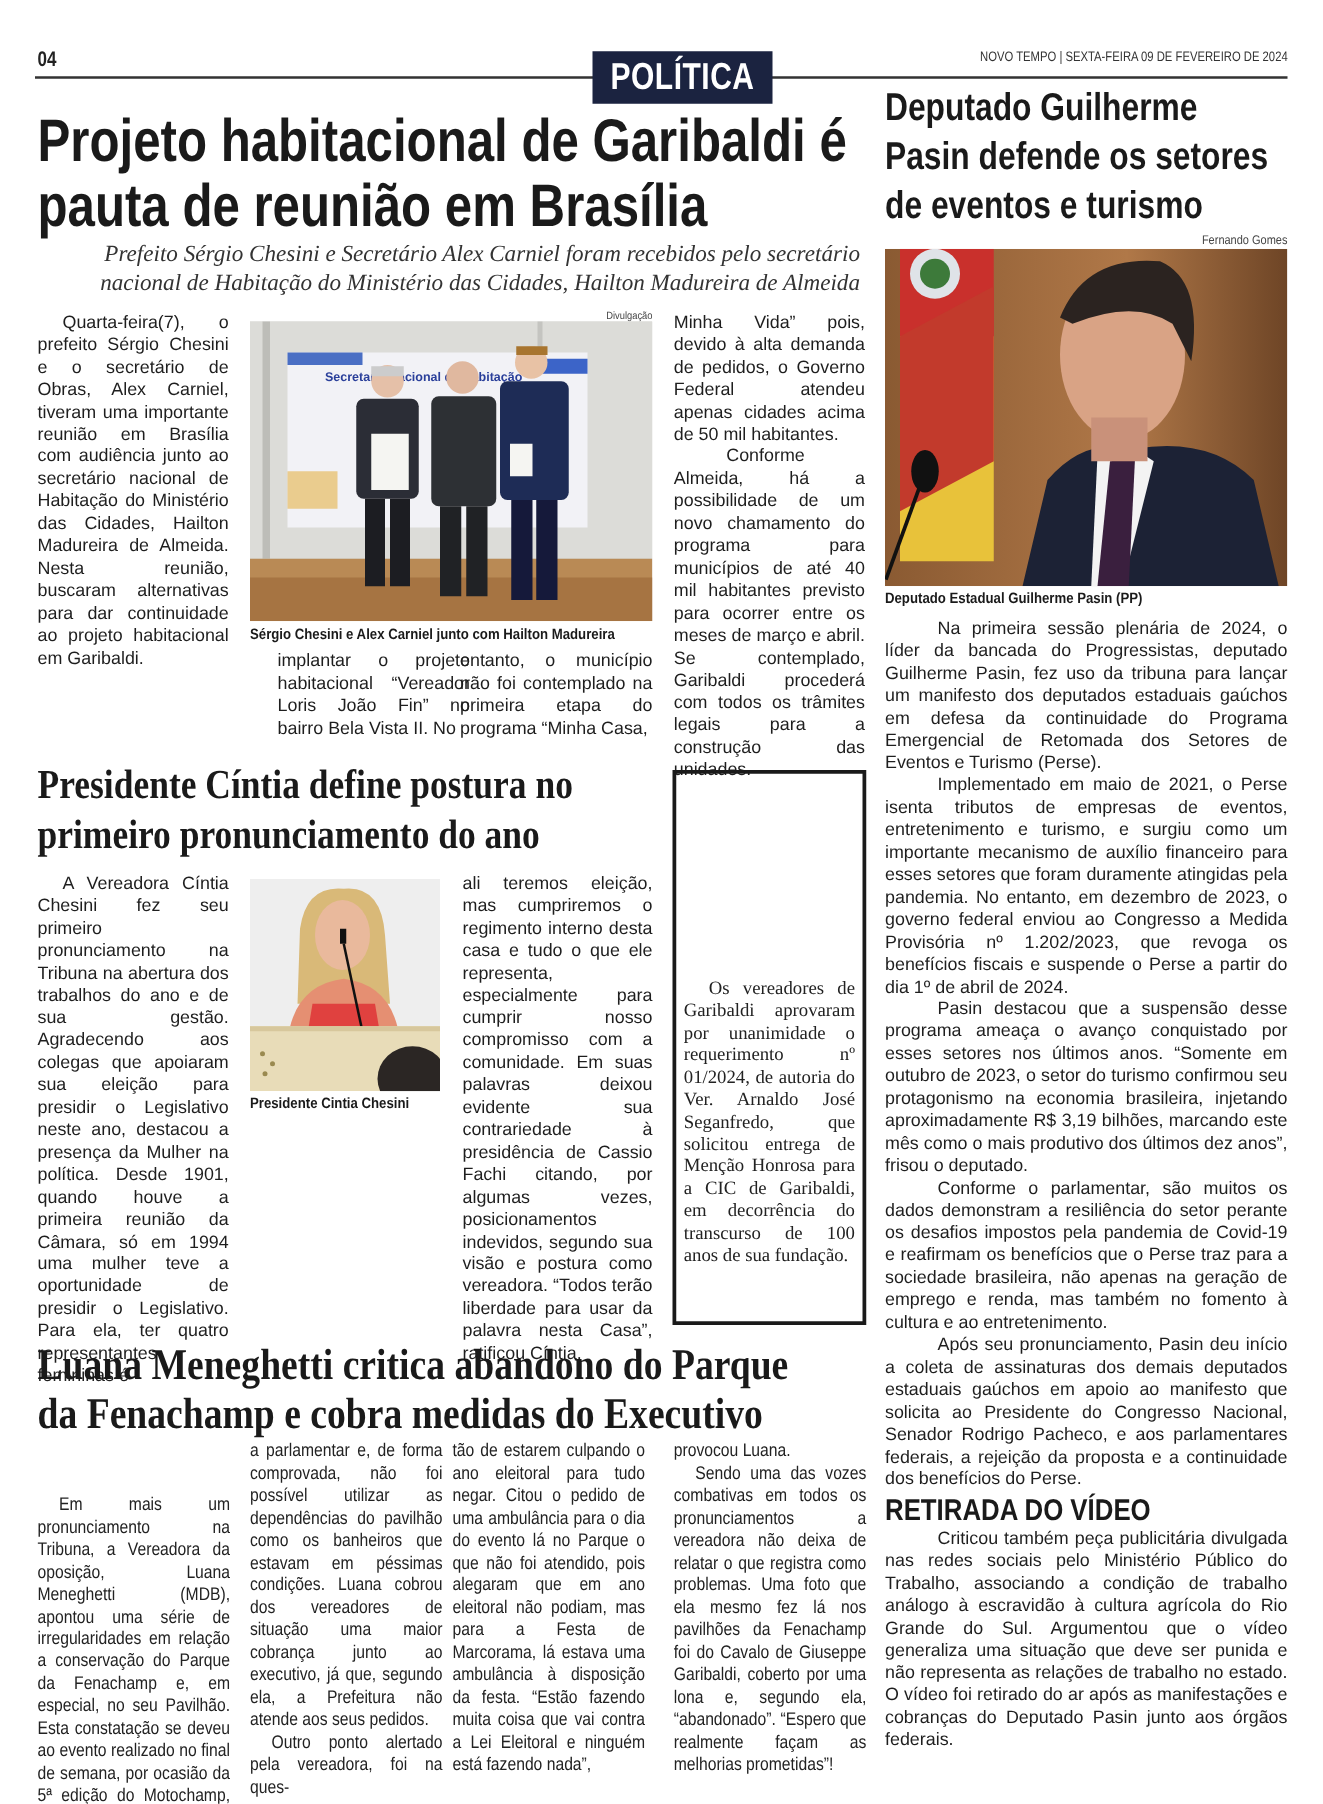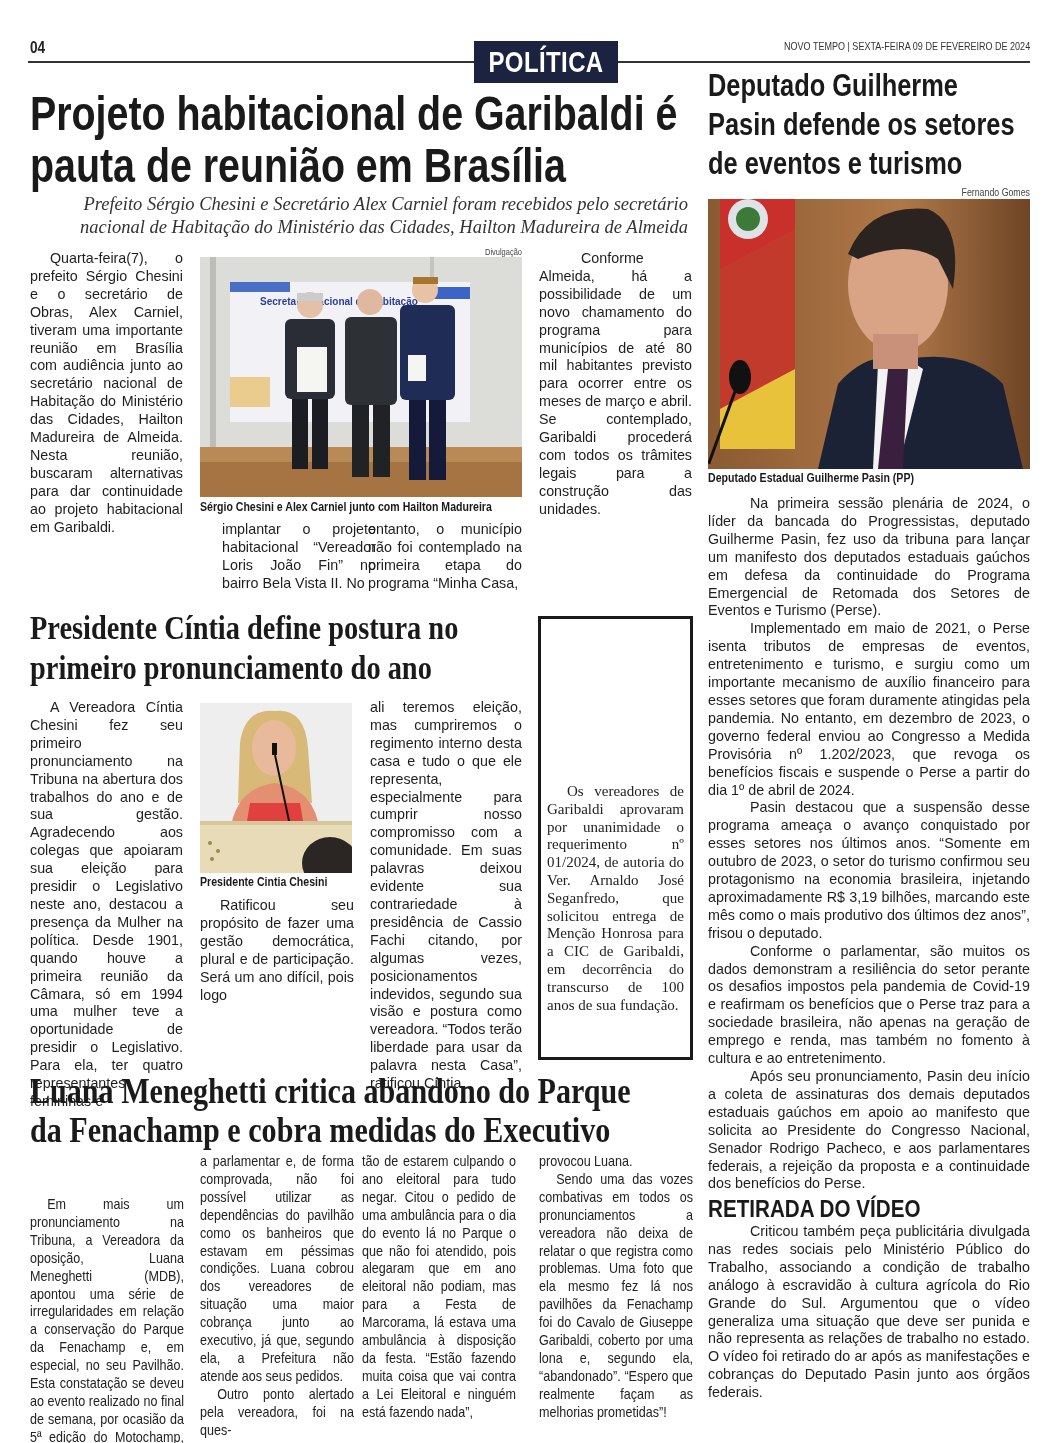--- a/index.html
+++ b/index.html
@@ -102,21 +102,22 @@
 </div>
 <div class="abs caption" style="left:200px; top:500px;">Sérgio Chesini e Alex Carniel junto com Hailton Madureira</div>
 
 <div class="abs body" style="left:200px; top:521px; width:154px;margin-left:22px;">
   <p style="text-indent:0">implantar o projeto habitacional “Vereador Loris João Fin” no bairro Bela Vista II. No</p>
 </div>
 <div class="abs body" style="left:368px; top:521px; width:154px;">
   <p style="text-indent:0">entanto, o município não foi contemplado na primeira etapa do programa “Minha Casa,</p>
 </div>
 <div class="abs body" style="left:539px; top:250px; width:153px;">
-  <p class="big-indent">Conforme Almeida, há a possibilidade de um novo chamamento do programa para municípios de até 80 mil habitantes previsto para ocorrer entre os meses de março e abril. Se contemplado, Garibaldi procederá com todos os trâmites legais para a construção das unidades.</p>
+  <p style="text-indent:0">Minha Vida” pois, devido à alta demanda de pedidos, o Governo Federal atendeu apenas cidades acima de 50 mil habitantes.</p>
+  <p class="big-indent">Conforme Almeida, há a possibilidade de um novo chamamento do programa para municípios de até 40 mil habitantes previsto para ocorrer entre os meses de março e abril. Se contemplado, Garibaldi procederá com todos os trâmites legais para a construção das unidades.</p>
 </div>
 
 <div class="abs cond h-right">
   <div>Deputado Guilherme</div>
   <div>Pasin defende os setores</div>
   <div>de eventos e turismo</div>
 </div>
 <div class="abs credit" style="left:900px; top:187px; width:130px; font-size:10px;">Fernando Gomes</div>
 <div class="abs photo" style="left:708px; top:199px; width:322px; height:270px;">
   <svg viewBox="0 0 322 270" preserveAspectRatio="none">
@@ -181,21 +182,20 @@
     <rect x="0" y="118" width="152" height="4" fill="#d7c79c"></rect>
     <circle cx="10" cy="140" r="2" fill="#9a8a50"></circle>
       <circle cx="18" cy="148" r="2" fill="#9a8a50"></circle>
       <circle cx="12" cy="156" r="2" fill="#9a8a50"></circle>
     <ellipse cx="130" cy="160" rx="28" ry="26" fill="#2b2624"></ellipse>
   </svg>
 </div>
 <div class="abs caption" style="left:200px; top:875px;">Presidente Cintia Chesini</div>
 
 <div class="abs body" style="left:200px; top:897px; width:154px;">
-  <p>Ratificou seu propósito de fazer uma gestão democrática, plural e de participação. Será um ano difícil, pois logo</p>
 </div>
 <div class="abs body" style="left:370px; top:699px; width:152px;">
   <p style="text-indent:0">ali teremos eleição, mas cumpriremos o regimento interno desta casa e tudo o que ele representa, especialmente para cumprir nosso compromisso com a comunidade. Em suas palavras deixou evidente sua contrariedade à presidência de Cassio Fachi citando, por algumas vezes, posicionamentos indevidos, segundo sua visão e postura como vereadora. “Todos terão liberdade para usar da palavra nesta Casa”, ratificou Cíntia.</p>
 </div>
 
 <div class="abs box">
   <div class="box-body">
     <p>Os vereadores de Garibaldi aprovaram por unanimidade o requerimento nº 01/2024, de autoria do Ver. Arnaldo José Seganfredo, que solicitou entrega de Menção Honrosa para a CIC de Garibaldi, em decorrência do transcurso de 100 anos de sua fundação.</p>
   </div>
 </div>

